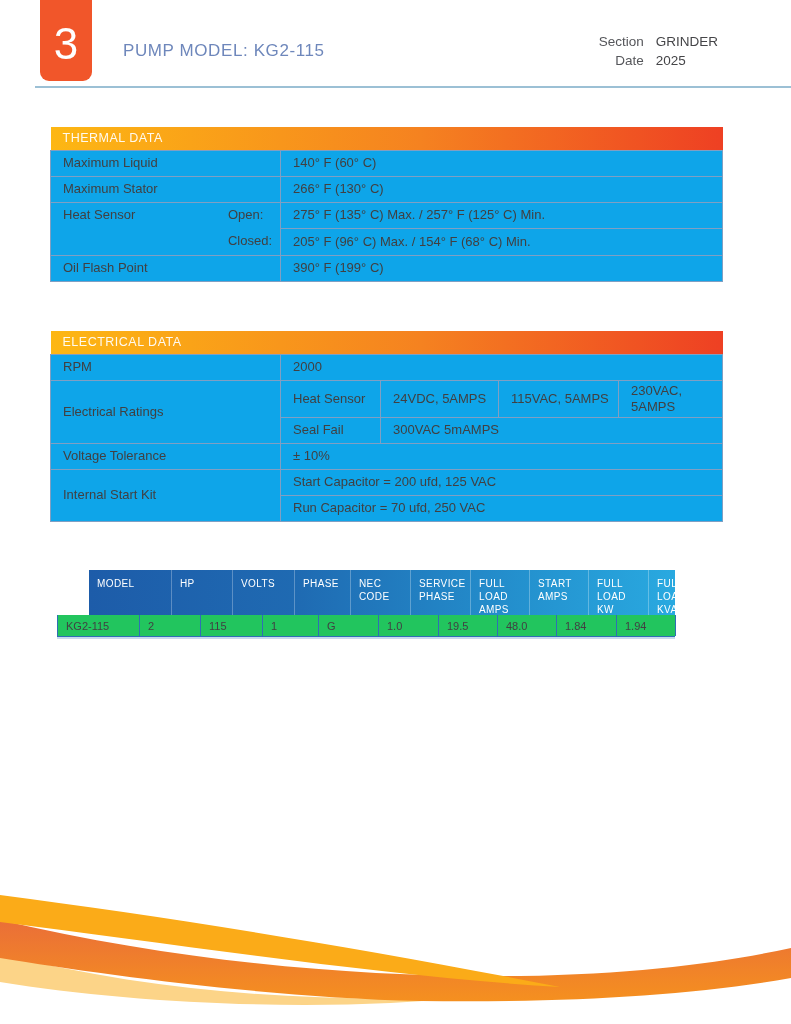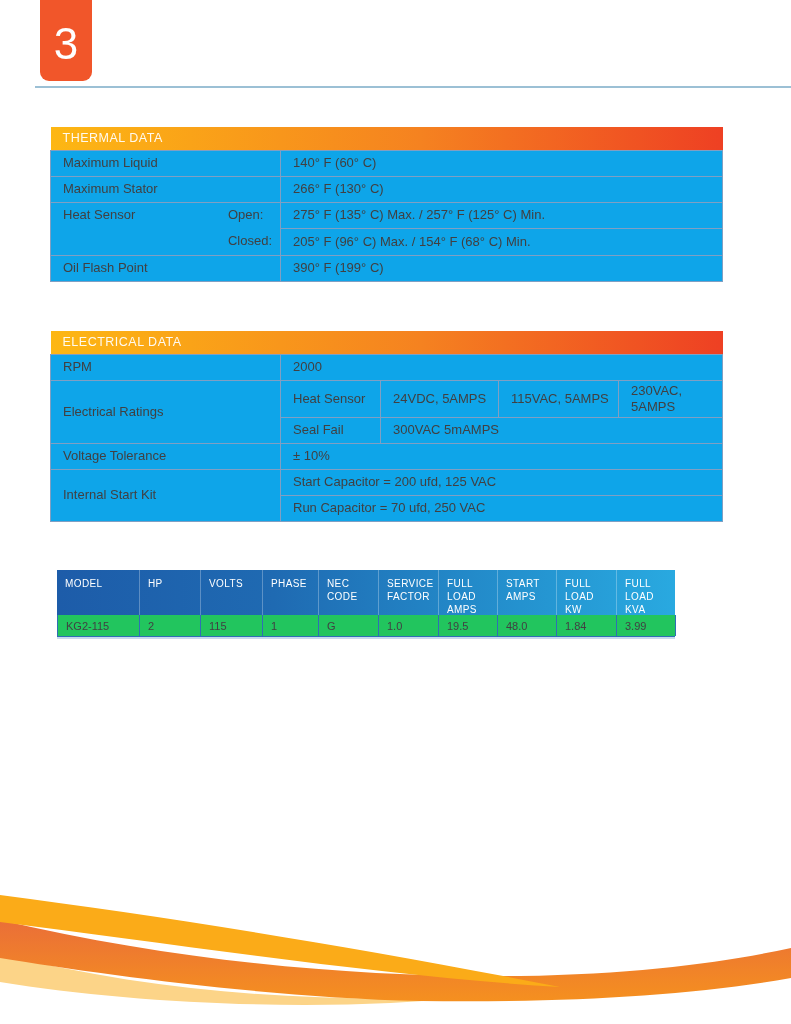--- a/index.html
+++ b/index.html
@@ -60,20 +60,21 @@
     align-items:center; padding:0 8px 0 12px;
   }
 
   
   .ratings { position:absolute; left:57px; top:570px; width:618px; }
   .ratings-head {
     display:grid;
     grid-template-columns:82px 61px 62px 56px 60px 60px 59px 59px 60px 59px;
     height:45px;
     background:linear-gradient(90deg, var(--blue_grad_start) 0%, #1f6ab2 35%, #2492cf 75%, var(--blue_grad_end) 100%);
+    margin-left:32px;
   }
   .ratings-head > div {
     padding:7px 4px 0 8px; color:#fff; font-size:10px; letter-spacing:0.4px;
     line-height:1.3; border-left:1px solid rgba(255,255,255,0.28);
     overflow:hidden;
   }
   .ratings-head > div:first-child { border-left:none; }
   .ratings-row {
     display:grid;
     grid-template-columns:82px 61px 62px 56px 60px 60px 59px 59px 60px 59px;
@@ -93,20 +94,27 @@
   .wave { position:absolute; left:0; bottom:0; width:791px; height:180px; display:block; }
 </style>
 </head>
 <body>
 
 <div class="page">
 
   <div class="badge">
     <span>3</span>
   </div>
+  <div class="page-title">PUMP MODEL: KG2-115</div>
+  <div class="meta">
+    <span class="lbl">Section</span>
+    <span class="val">GRINDER</span>
+    <span class="lbl">Date</span>
+    <span class="val">2025</span>
+  </div>
   <div class="rule"></div>
 
   <table class="spec thermal">
     <colgroup>
         <col style="width:230px">
         <col style="width:442px">
       </colgroup>
     <thead>
       <tr>
           <th class="band" colspan="2">THERMAL DATA</th>
@@ -185,37 +193,37 @@
     </tbody>
   </table>
 
   <div class="ratings">
     <div class="ratings-head">
       <div>MODEL</div>
       <div>HP</div>
       <div>VOLTS</div>
       <div>PHASE</div>
       <div>NEC CODE</div>
-      <div>SERVICE FACTOR</div>
+      <div>SERVICE PHASE</div>
       <div>FULL LOAD AMPS</div>
       <div>START AMPS</div>
       <div>FULL LOAD KW</div>
       <div>FULL LOAD KVA</div>
     </div>
     <div class="ratings-row">
       <div>KG2-115</div>
       <div>2</div>
       <div>115</div>
       <div>1</div>
       <div>G</div>
       <div>1.0</div>
       <div>19.5</div>
       <div>48.0</div>
       <div>1.84</div>
-      <div>3.99</div>
+      <div>1.94</div>
     </div>
   </div>
 
   <svg class="wave" viewBox="0 0 791 180" preserveAspectRatio="none" aria-hidden="true">
     <defs>
       <linearGradient id="orangeBand" x1="0" y1="0" x2="0" y2="1">
         <stop offset="0" style="stop-color:var(--wave_red_orange)"></stop>
         <stop offset="1" style="stop-color:var(--wave_orange)"></stop>
       </linearGradient>
     </defs>

